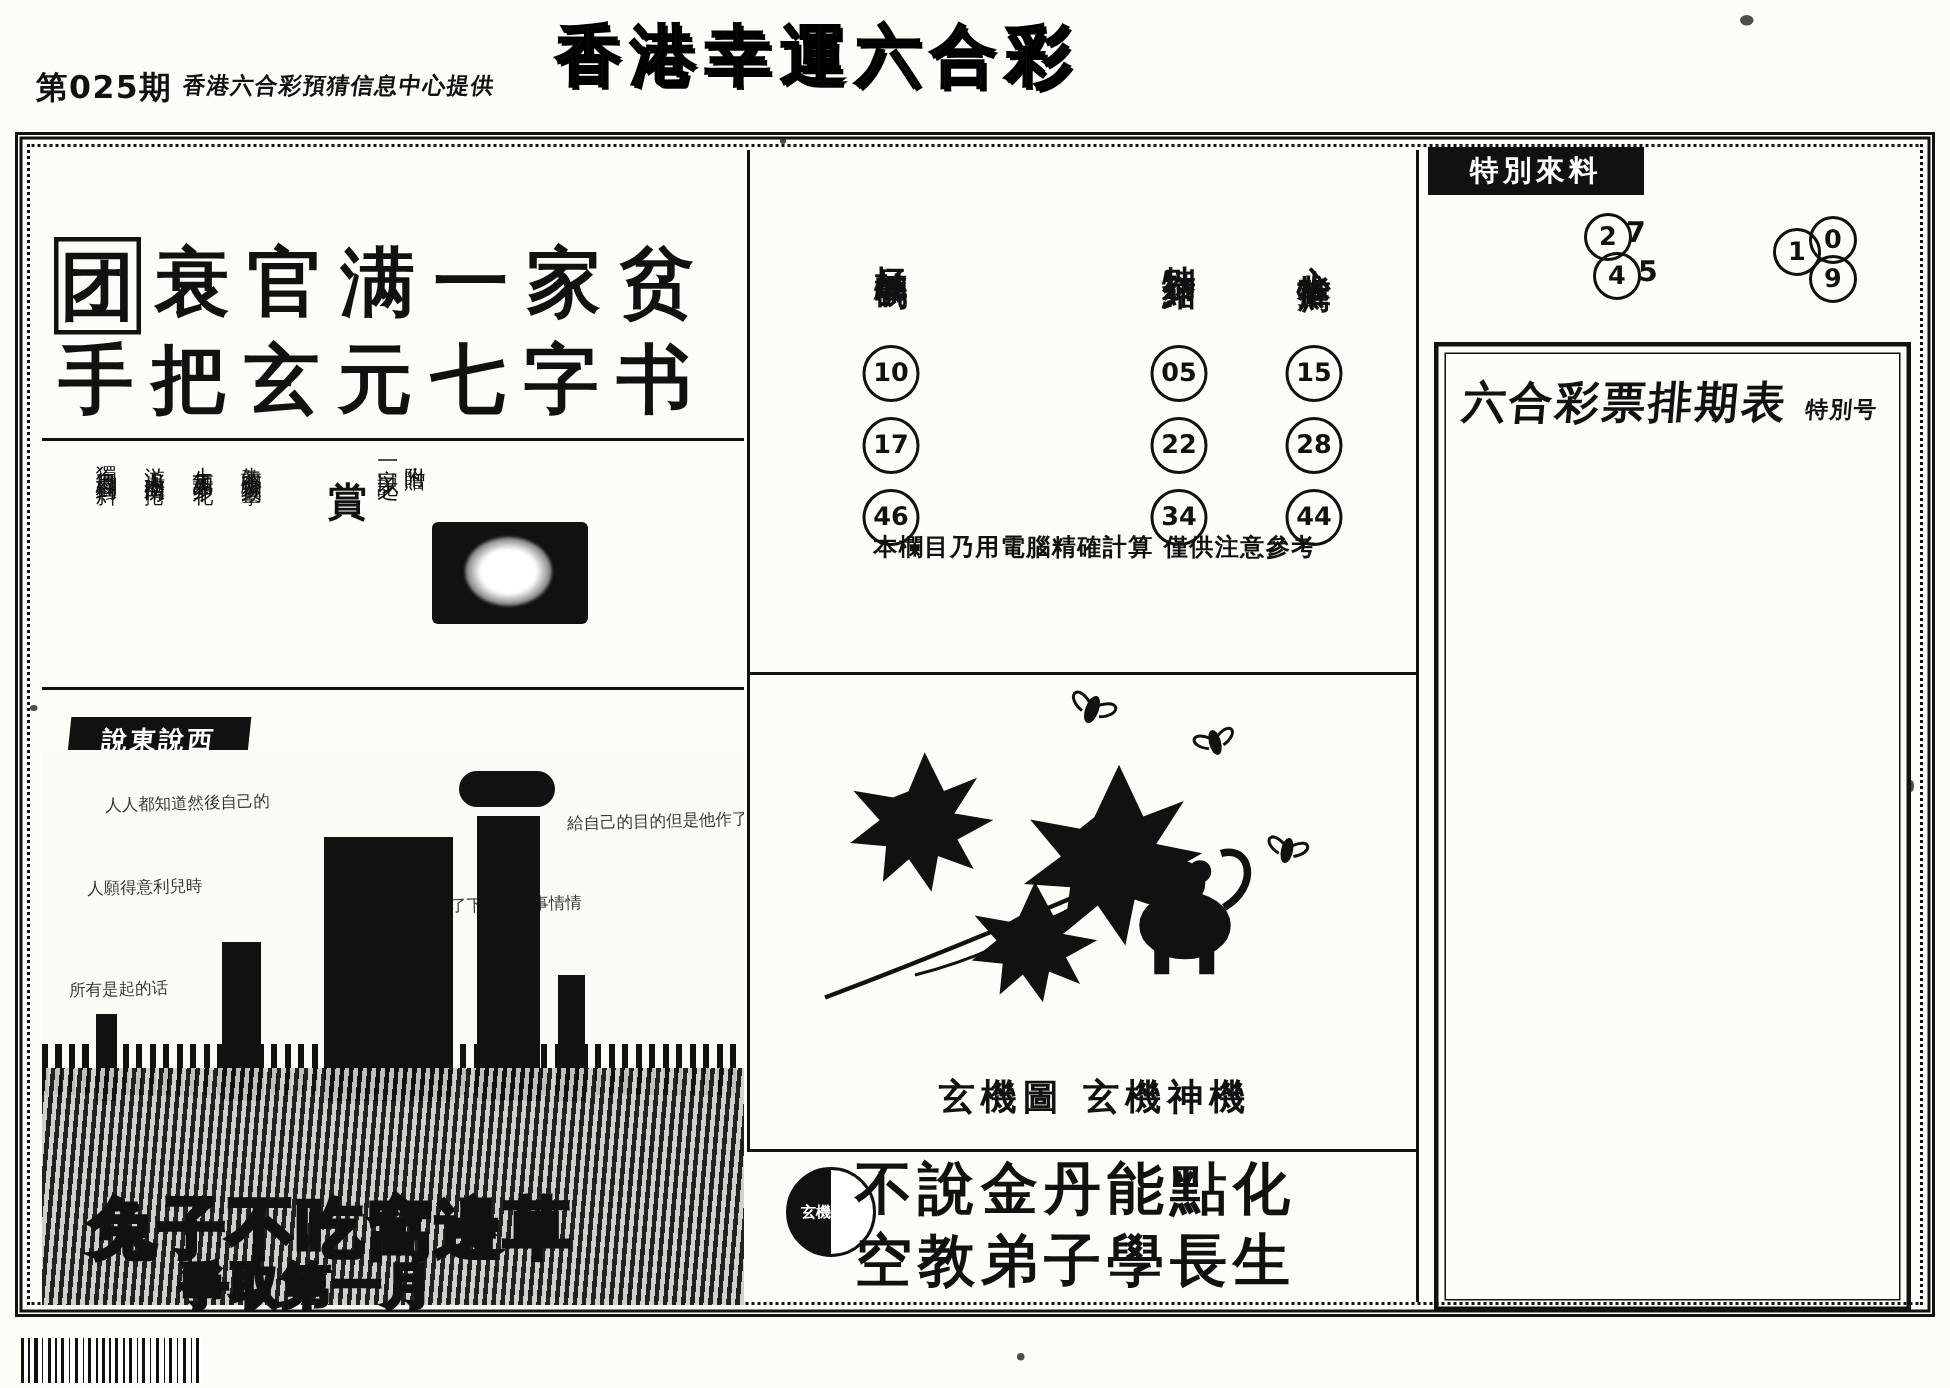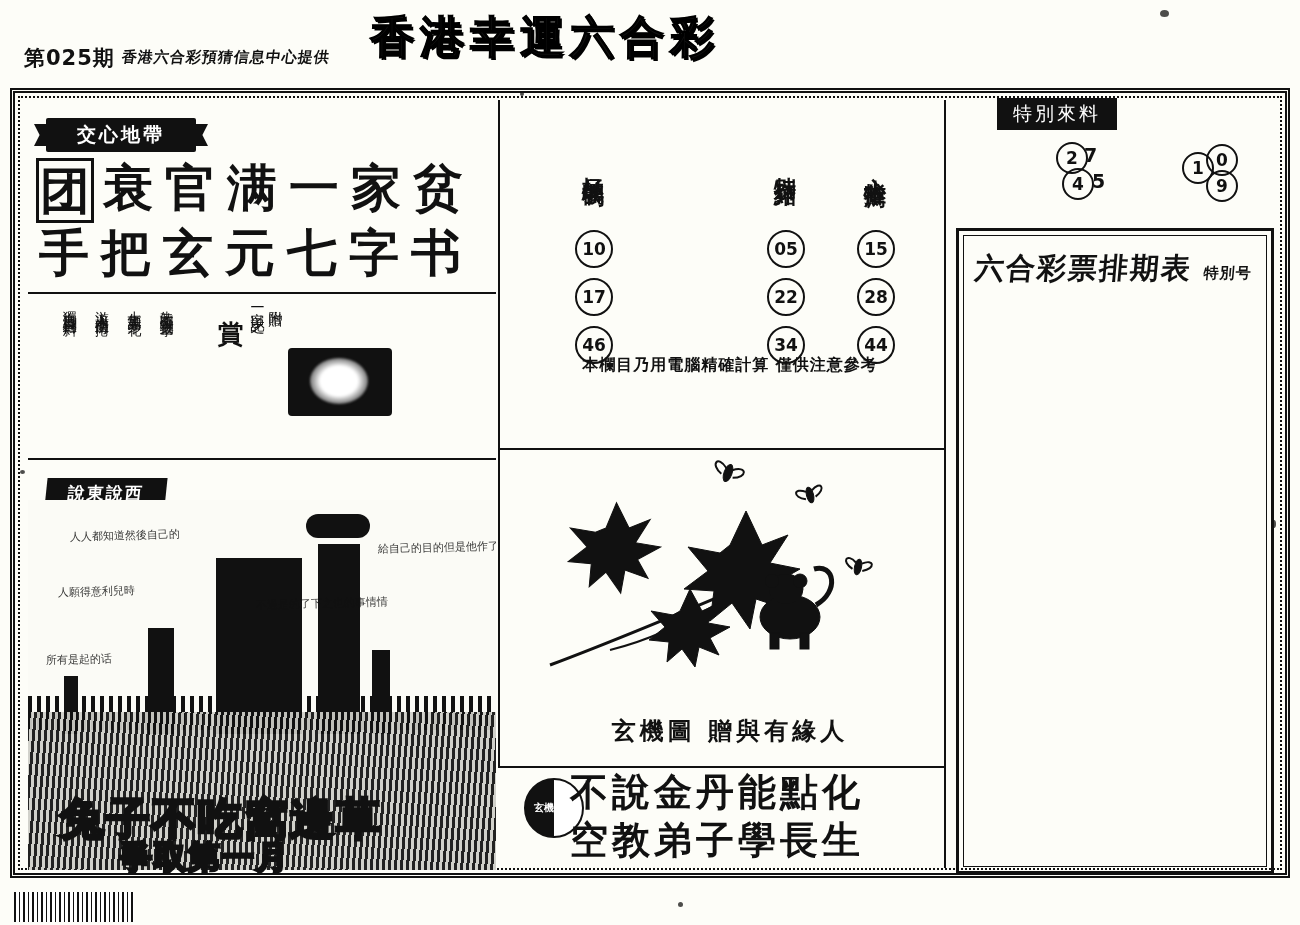--- a/index.html
+++ b/index.html
@@ -193,26 +193,25 @@
     position:absolute;left:524px;top:778px;width:56px;height:56px;
     border:2px solid #111;border-radius:50%;
     background:linear-gradient(90deg,#111 50%,#fff 50%);
     display:flex;align-items:center;justify-content:center;
     font-size:10px;font-weight:bold;color:#fff;
     font-family:"DejaVu Serif","Liberation Serif",serif;
   }
 
   
   .rbanner{
-    position:absolute;left:952px;top:98px;width:120px;height:32px;
+    position:absolute;left:952px;top:98px;width:144px;height:32px;
     background:#111;color:#fff;
     display:flex;align-items:center;justify-content:center;
-    font-size:19px;font-weight:normal;letter-spacing:3px;
-    font-family:"DejaVu Serif","Liberation Serif",serif;
-    margin-left:45px;
+    font-size:19px;font-weight:bold;letter-spacing:3px;
+    font-family:"DejaVu Serif","Liberation Serif",serif;
   }
   .clusters{position:absolute;left:1030px;top:136px;width:230px;height:70px;}
   .cl-num{position:absolute;font-size:19px;font-weight:bold;}
   .cl-circ{
     position:absolute;width:28px;height:28px;border:2px solid #111;border-radius:50%;
     display:flex;align-items:center;justify-content:center;font-size:17px;font-weight:bold;
   }
   .sched{
     position:absolute;left:956px;top:228px;width:312px;height:640px;
     border:3px solid #111;
@@ -254,21 +253,20 @@
     <div class="maintitle">香港幸運六合彩</div>
   </div>
 
   <div class="frame"></div>
 
   <div class="vline" style="left:498px;top:100px;height:668px;"></div>
   <div class="vline" style="left:944px;top:100px;height:768px;"></div>
   <div class="hline" style="left:500px;top:766px;width:444px;"></div>
   <div class="hline" style="left:500px;top:448px;width:444px;"></div>
 
-  <div class="banner">交心地帶</div>
 
   <div class="bigchars">
     <div class="bigrow">
       <span class="boxed">团</span>
       <span>衰</span>
       <span>官</span>
       <span>满</span>
       <span>一</span>
       <span>家</span>
       <span>贫</span>
@@ -384,21 +382,21 @@
         </g>
         <g transform="translate(338,112) rotate(12)">
           <ellipse cx="0" cy="0" rx="3.5" ry="8"></ellipse>
           <path d="M-3 -4 C-14 -12 -18 -2 -5 3" fill="none" stroke-width="2"></path>
           <path d="M3 -4 C14 -12 18 -2 5 3" fill="none" stroke-width="2"></path>
         </g>
       </g>
     </svg>
   </div>
 
-  <div class="artcap">玄機圖 贈與有緣人</div>
+  <div class="artcap">玄機圖 玄機神機</div>
 
   <div class="yinyang">玄機神機</div>
   <div class="couplet">
     <div>不說金丹能點化</div>
     <div>空教弟子學長生</div>
   </div>
 
   <div class="rbanner">特別來料</div>
 
   <div class="clusters">

